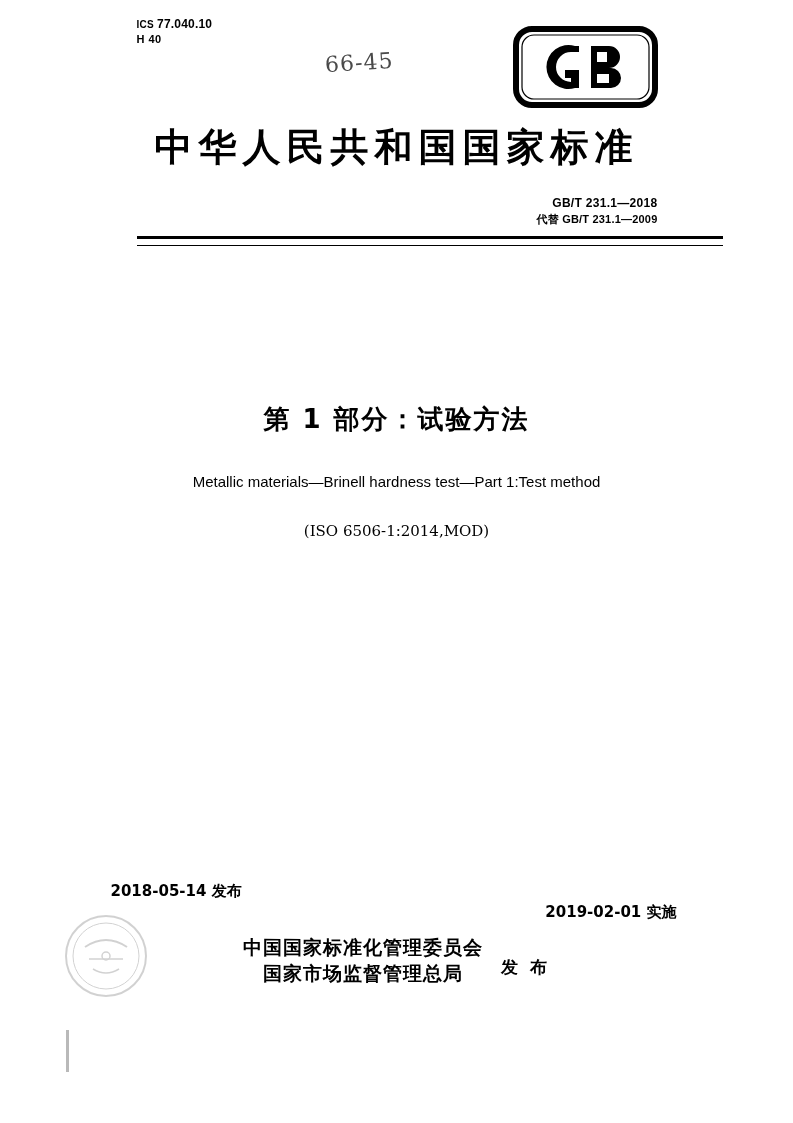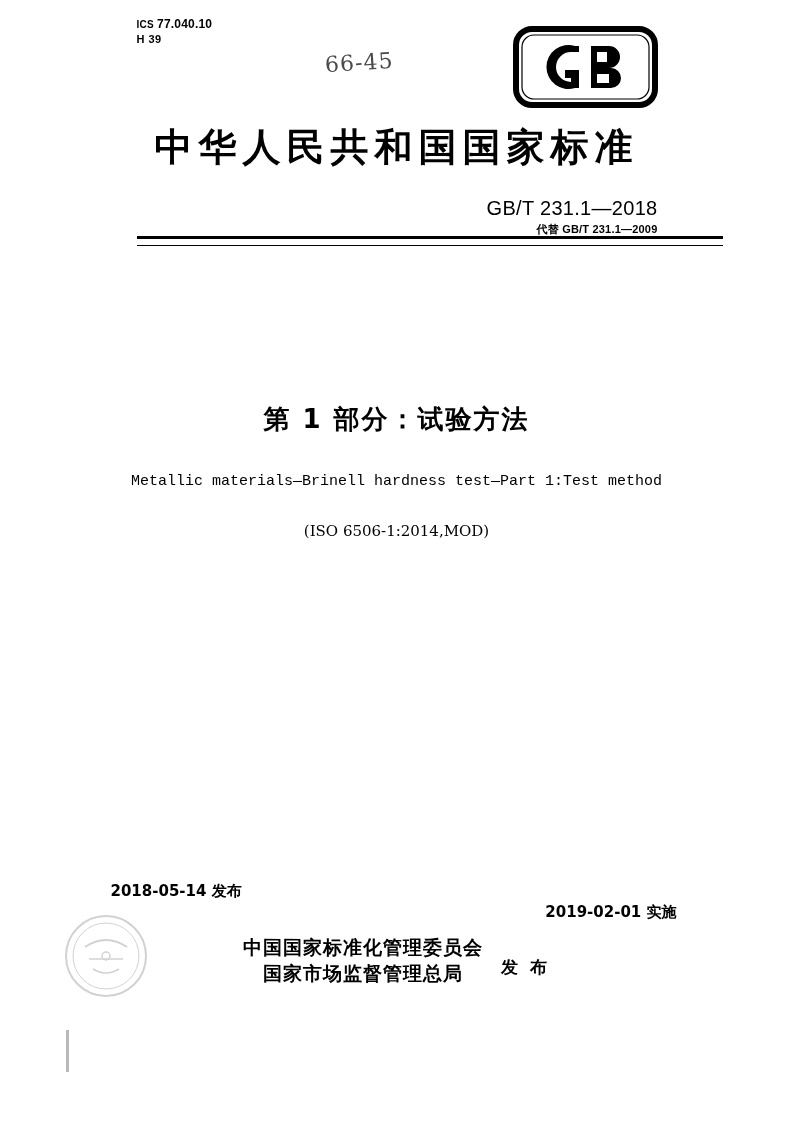--- a/index.html
+++ b/index.html
@@ -85,22 +85,22 @@
   
   .std-no-block {
     position: absolute;
     right: 103px;
     top: 196px;
     text-align: right;
     line-height: 1.25;
   }
   .std-no-main {
     font-family: "Liberation Sans", sans-serif;
-    font-weight: normal;
-    font-size: 20px;
+    font-weight: bold;
+    font-size: 12px;
     letter-spacing: 0.3px;
     white-space: nowrap;
   }
   .std-no-sub {
     font-family: "Liberation Sans", sans-serif;
     font-weight: bold;
     font-size: 11px;
     letter-spacing: 0.2px;
     white-space: nowrap;
     margin-top: 2px;
@@ -133,21 +133,21 @@
   }
   .doc-title-cn2 {
     font-family: "DejaVu Sans", sans-serif;
     font-weight: bold;
     font-size: 26px;
     letter-spacing: 2px;
     white-space: nowrap;
     margin-top: 14px;
   }
   .doc-title-en {
-    font-family: Liberation Mono, monospace;
+    font-family: Liberation Sans, sans-serif;
     font-size: 15px;
     letter-spacing: 0px;
     margin-top: 36px;
     white-space: nowrap;
   }
   .doc-title-iso {
     font-family: "DejaVu Serif", serif;
     font-size: 15px;
     margin-top: 32px;
     white-space: nowrap;
@@ -234,21 +234,21 @@
 </head>
 <body>
 
 <div class="page">
 
   <div class="ics-block">
     <div class="ics-line1">
       <span class="ics-label">ICS</span>
       <span class="ics-value">77.040.10</span>
     </div>
-    <div class="ics-line2">H 39</div>
+    <div class="ics-line2">H 40</div>
   </div>
 
   <div class="pencil-mark">66-45</div>
 
   <div class="gb-logo">
     <svg viewBox="0 0 145 82" width="145" height="82" aria-hidden="true">
 
       <rect x="3" y="3" width="139" height="76" rx="16" ry="16" fill="none" stroke="#000" stroke-width="6"></rect>
 
       <path d="M62 20

